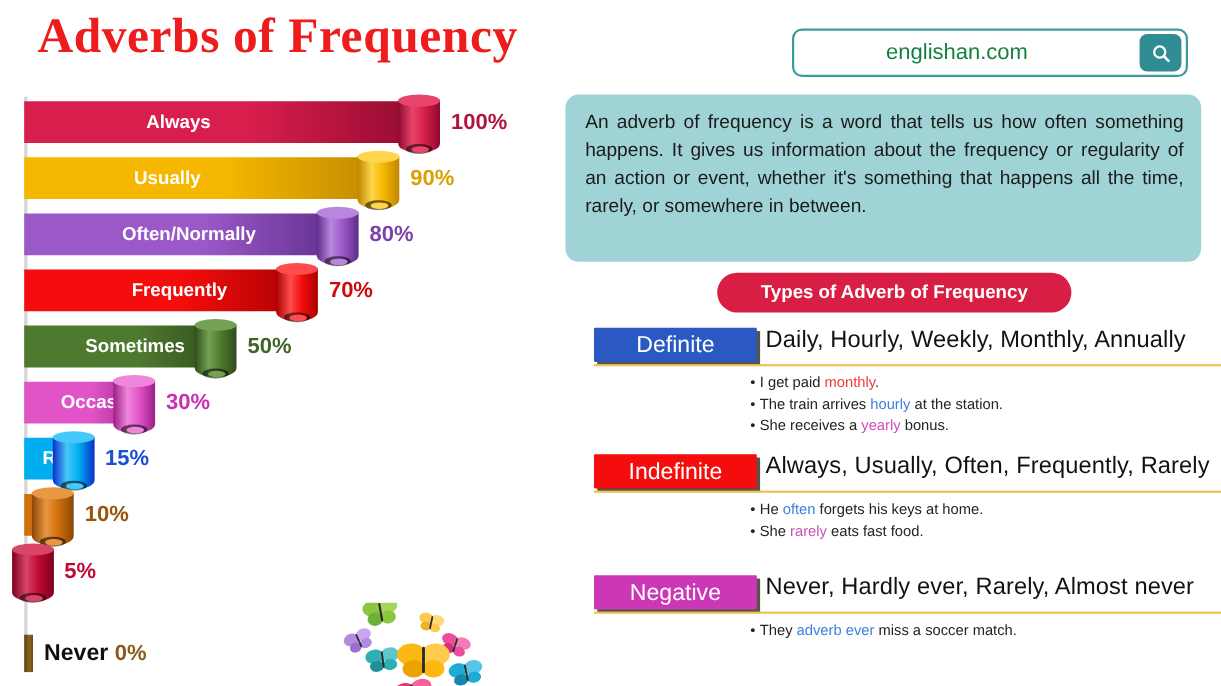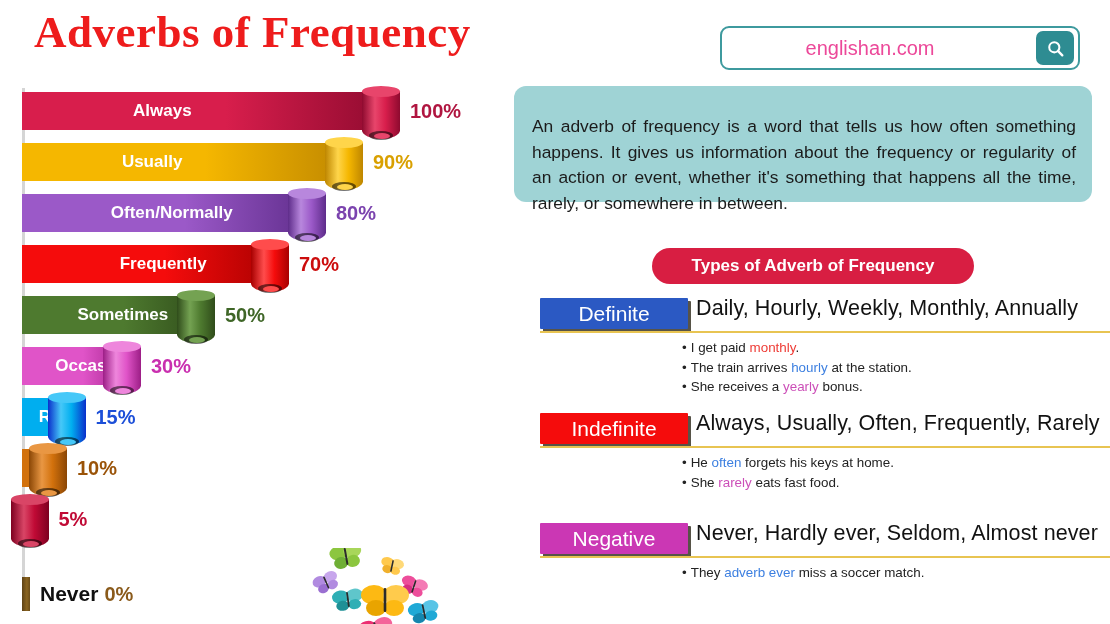--- a/index.html
+++ b/index.html
@@ -29,21 +29,21 @@
     border: 2px solid #3E9A9E;
     border-radius: 9px;
     background: #ffffff;
     display: flex;
     align-items: center;
   }
   #search-input {
     flex: 1;
     text-align: center;
     font-size: 20px;
-    color: #ec4899;
+    color: #15803d;
     border: none;
     outline: none;
     background: transparent;
     font-family: "Liberation Sans", sans-serif;
     padding-right: 18px;
   }
   #search-button {
     width: 38px; height: 34px;
     margin-right: 4px;
     background: #2E8C92;
@@ -153,24 +153,24 @@
   #book-illustration {
     position: absolute;
     left: 288px; top: 462px;
     width: 190px; height: 155px;
   }
 
   
   #definition-box {
     position: absolute;
     left: 514px; top: 86px;
-    width: 578px; height: 116px;
+    width: 578px; height: 152px;
     background: #9FD3D5;
     border-radius: 12px;
-    padding: 28px 16px 10px 18px;
+    padding: 12px 16px 10px 18px;
   }
   #definition-text {
     font-size: 17.4px;
     line-height: 25.6px;
     color: #1b1b1b;
     text-align: justify;
   }
   #types-pill {
     position: absolute;
     left: 652px; top: 248px;
@@ -473,20 +473,20 @@
         <div class="type-rule"></div>
       </div>
       <div class="examples">
         <div class="example"><span class="dot">•</span><span>He </span><span class="hl-blue">often</span><span> forgets his keys at home.</span></div>
         <div class="example"><span class="dot">•</span><span>She </span><span class="hl-purple">rarely</span><span> eats fast food.</span></div>
       </div>
     </div>
     <div class="type-block" style="top: 523px;">
       <div class="type-head">
         <div class="type-badge" style="background: rgb(203, 55, 180);">Negative</div>
-        <div class="type-words">Never, Hardly ever, Seldom, Almost never</div>
+        <div class="type-words">Never, Hardly ever, Rarely, Almost never</div>
         <div class="type-rule"></div>
       </div>
       <div class="examples">
         <div class="example"><span class="dot">•</span><span>They </span><span class="hl-blue">adverb ever</span><span> miss a soccer match.</span></div>
       </div>
     </div>
   </div>
 
 </body></html>

